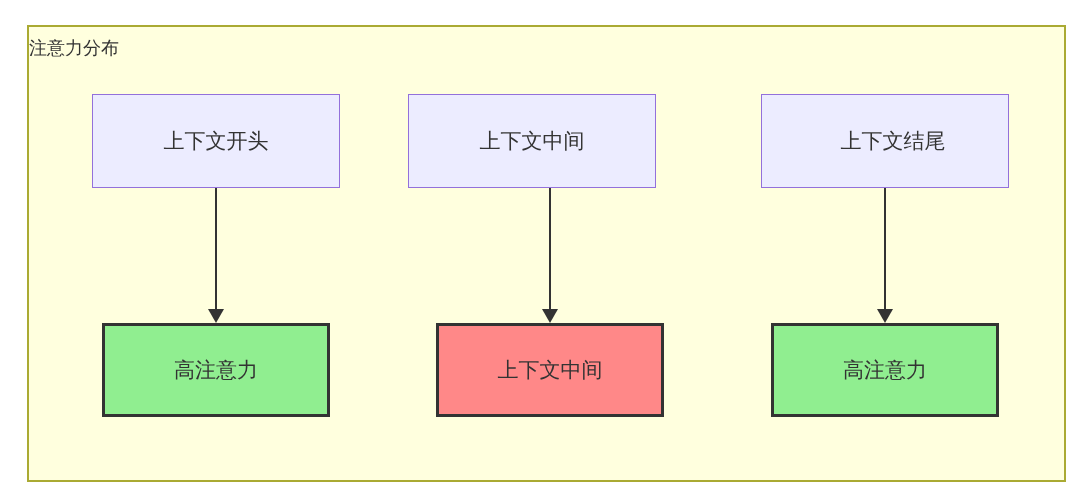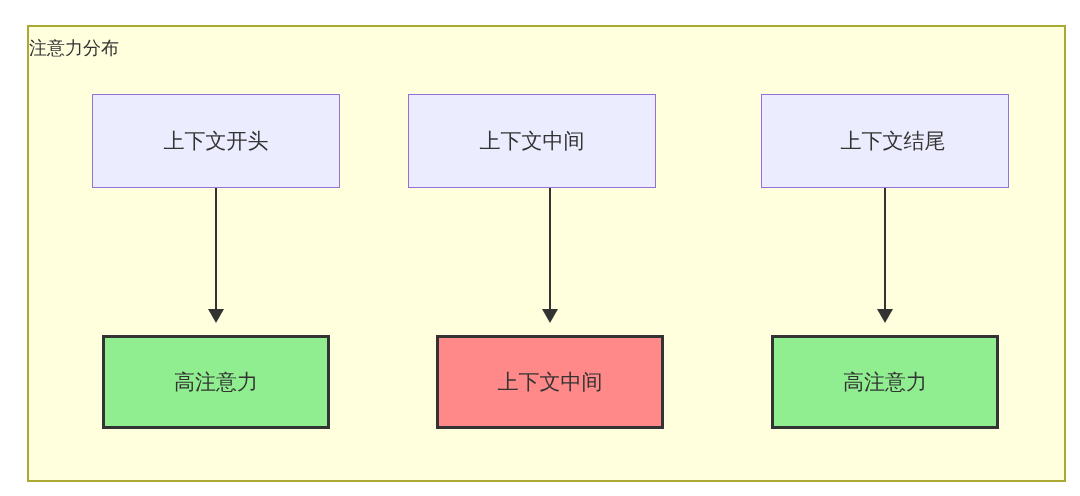--- a/index.html
+++ b/index.html
@@ -50,21 +50,20 @@
     width: 248px;
     height: 94px;
     background: var(--source-fill, #ECECFF);
     border: 1.5px solid var(--source-border, #9370DB);
   }
   .node.target {
     top: 296px;
     width: 228px;
     height: 94px;
     border: 3px solid var(--node-border, #333333);
-    margin-top: 12px;
   }
   .node.target.high { background: var(--high-fill, #90EE90); }
   .node.target.low  { background: var(--low-fill, #FF8888); }
 
   .arrow {
     position: absolute;
     top: 161px;
     width: 16px;
     height: 135px;
   }

